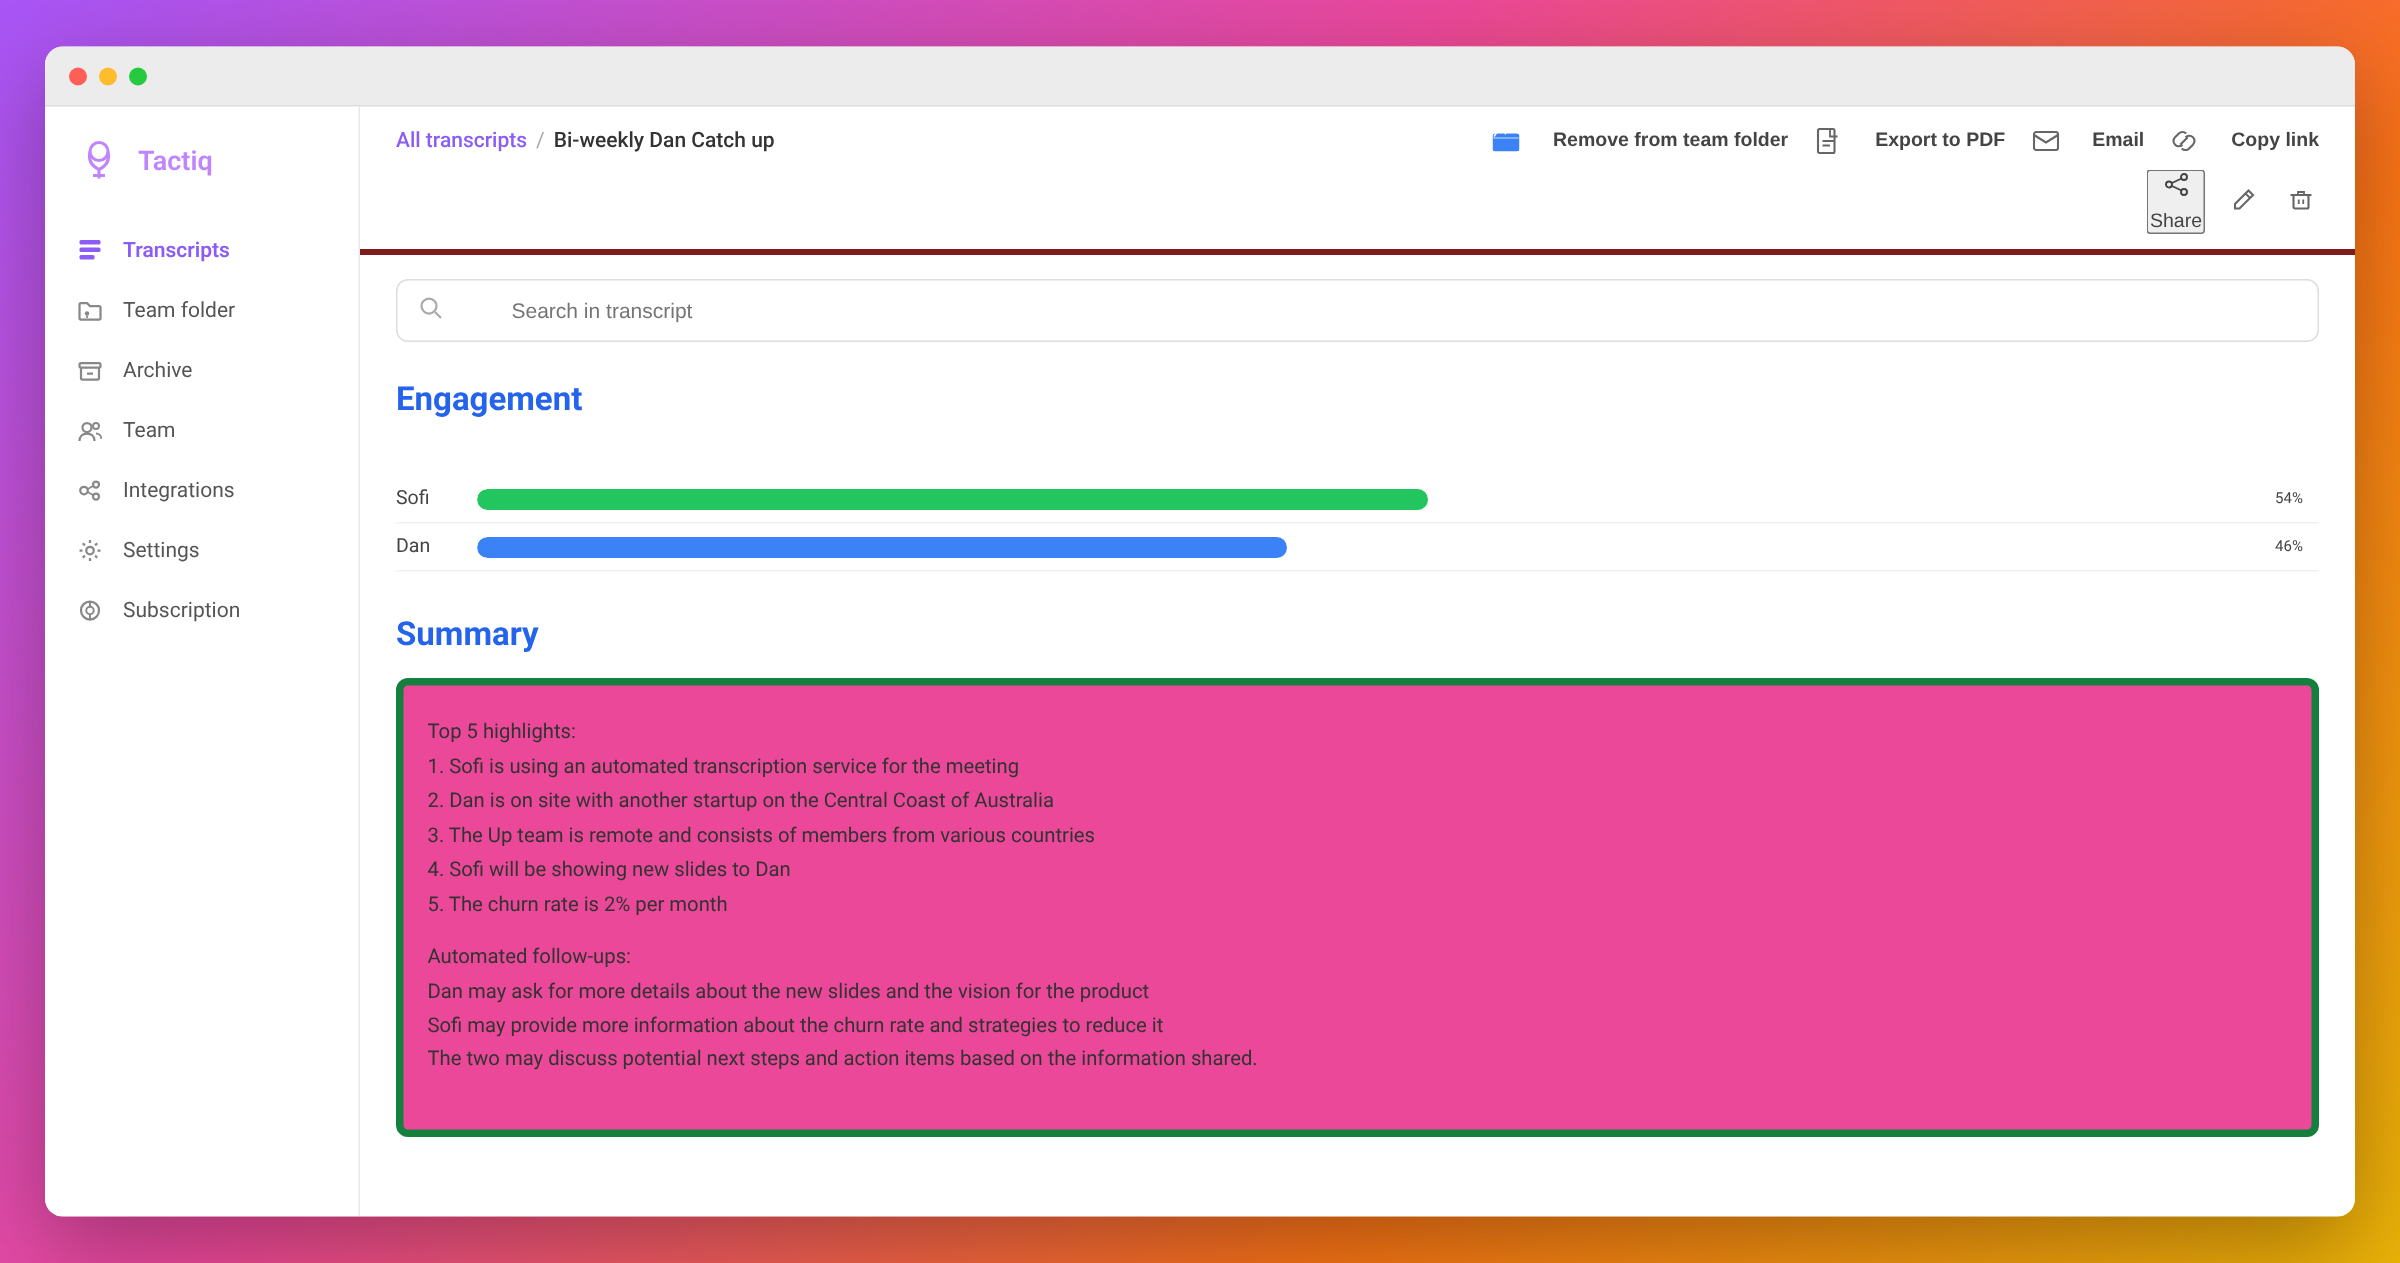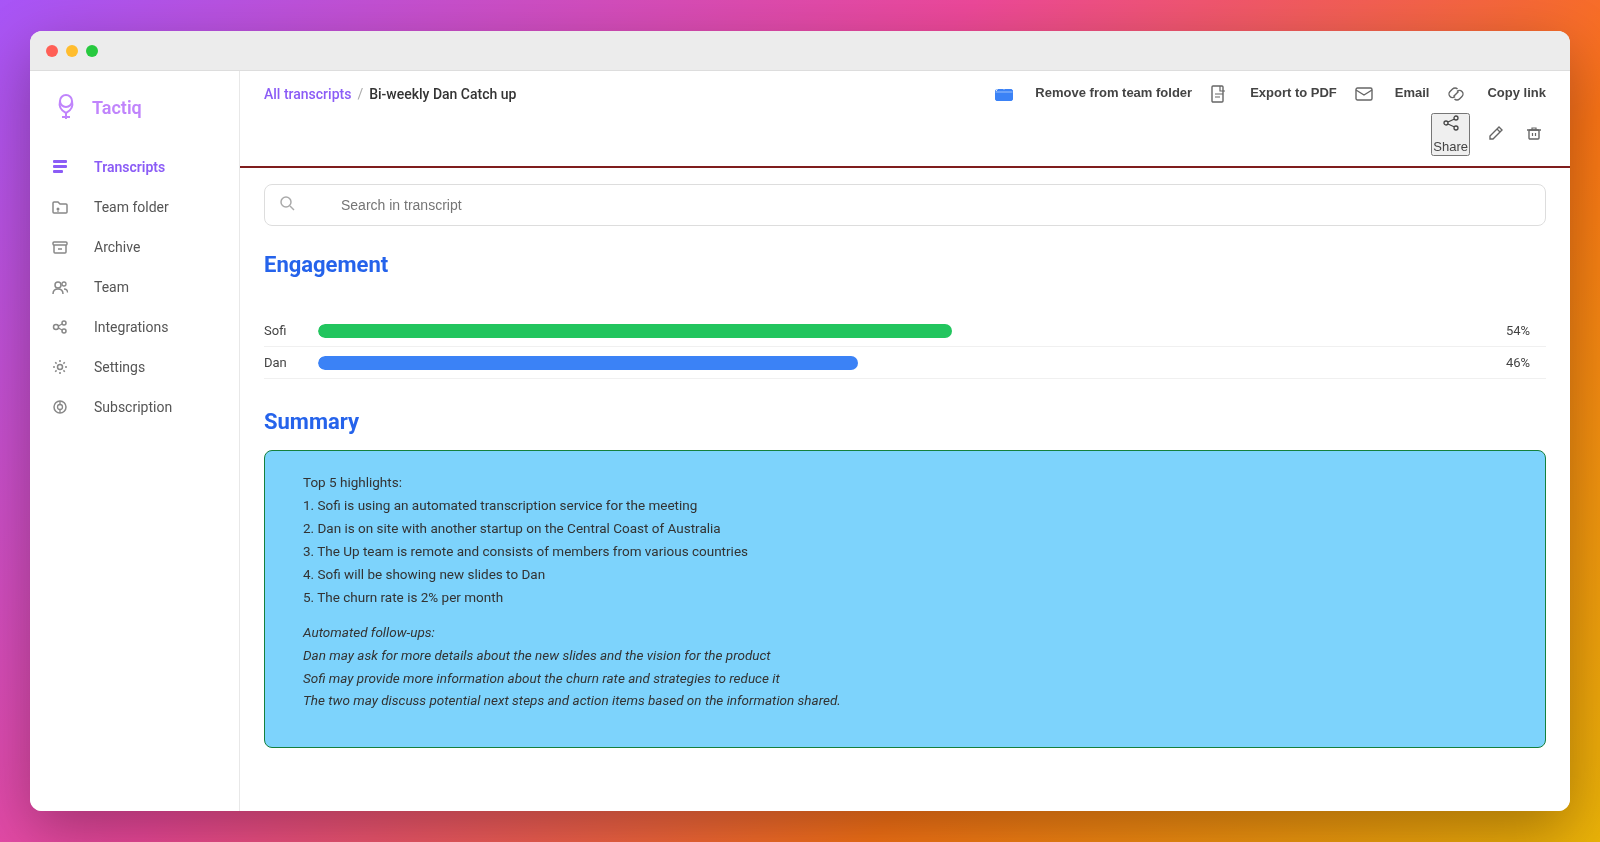--- a/index.html
+++ b/index.html
@@ -62,21 +62,21 @@
       height: 32px;
     }
     .logo-text {
       font-size: 18px;
       font-weight: 600;
       color: #c084fc;
     }
     .nav-item {
       display: flex;
       align-items: center;
-      gap: 24px;
+      gap: 12px;
       padding: 10px 20px;
       cursor: pointer;
       font-size: 14px;
       color: #555;
       border-radius: 0;
       transition: background 0.15s;
     }
     .nav-item.active { color: #8b5cf6; font-weight: 600; }
     .nav-icon {
       width: 20px;
@@ -91,21 +91,21 @@
     .main {
       flex: 1;
       display: flex;
       flex-direction: column;
       background: #fff;
       overflow: hidden;
     }
     
     .topbar {
       padding: 14px 24px 10px 24px;
-      border-bottom: 2px solid #7f1d1d;
+      border-bottom: 4px solid #7f1d1d;
       display: flex;
       flex-direction: column;
       gap: 10px;
       flex-shrink: 0;
     }
     .topbar-row1 {
       display: flex;
       align-items: center;
       justify-content: space-between;
     }
@@ -231,41 +231,41 @@
       border-radius: 7px;
       overflow: hidden;
     }
     .bar-fill {
       height: 100%;
       border-radius: 7px;
     }
     .bar-green { background: #22c55e; }
     .bar-blue { background: #3b82f6; }
     .percent {
-      font-size: 13px;
+      font-size: 10px;
       color: #444;
       width: 40px;
-      text-align: left;
+      text-align: center;
       flex-shrink: 0;
     }
     
     .summary-section {}
     .summary-box {
-      border: 1px solid #15803d;
+      border: 5px solid #15803d;
       border-radius: 8px;
-      padding: 20px 38px;
-      background: #7dd3fc;
+      padding: 20px 16px;
+      background: #ec4899;
     }
     .summary-text {
       font-size: 13.5px;
       color: #333;
       line-height: 1.7;
     }
     .summary-text p { margin-bottom: 12px; }
-    .summary-text p:last-child { margin-bottom: 15px; font-style: italic; }
+    .summary-text p:last-child { margin-bottom: 15px; }
     
     .content::-webkit-scrollbar { width: 6px; }
     .content::-webkit-scrollbar-track { background: transparent; }
     .content::-webkit-scrollbar-thumb { background: #ddd; border-radius: 3px; }
   </style>
 </head>
 <body>
 
 <div class="window">
 

